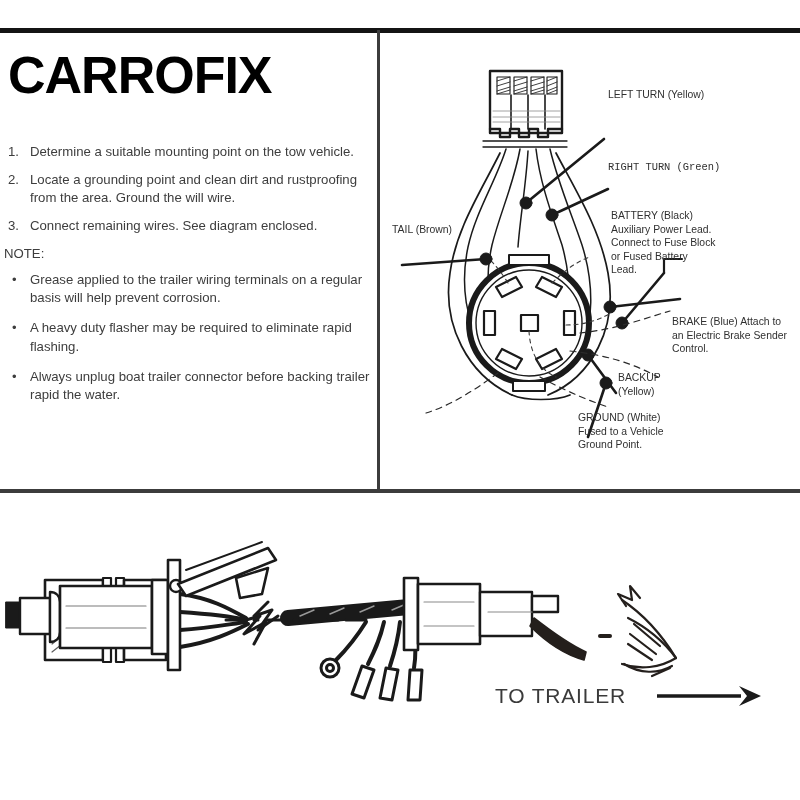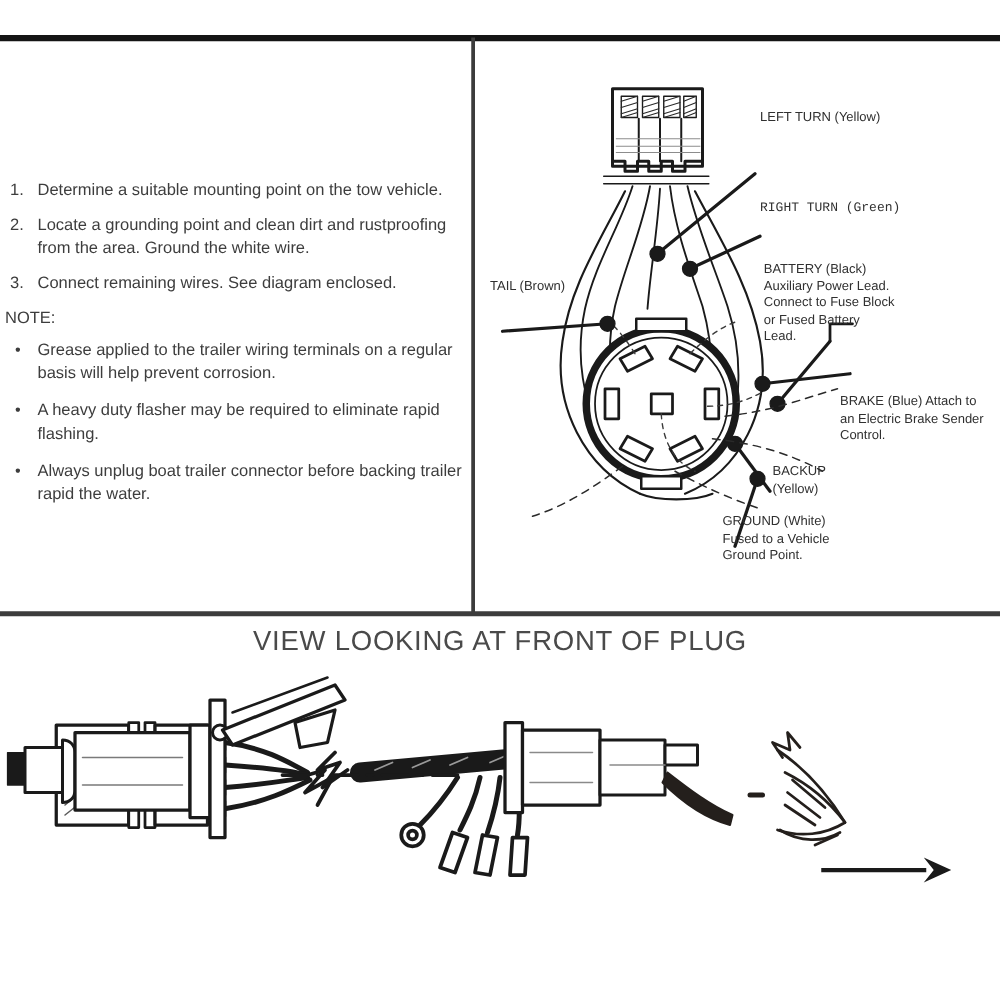--- a/index.html
+++ b/index.html
@@ -45,30 +45,31 @@
 </head>
 <body>
 
 <div id="root">
 
   <div class="rule-top"></div>
   <div class="rule-mid"></div>
   <div class="rule-vert"></div>
 
   <div class="left-panel">
+    <div class="brand">CARROFIX</div>
 
     <div class="body-text">
 
       <div class="step">
         <span class="step-num">1.</span>
         <span class="step-txt">Determine a suitable mounting point on the tow vehicle.</span>
       </div>
       <div class="step">
         <span class="step-num">2.</span>
-        <span class="step-txt">Locate a grounding point and clean dirt and rustproofing from the area. Ground the white wire.</span>
+        <span class="step-txt">Locate a grounding point and clean dirt and rustproofing from the area. Ground the will wire.</span>
       </div>
       <div class="step">
         <span class="step-num">3.</span>
         <span class="step-txt">Connect remaining wires. See diagram enclosed.</span>
       </div>
 
 
       <div class="tips-head">NOTE:</div>
 
       <div class="tip">
@@ -206,21 +207,20 @@
 Connect to Fuse Block
 or Fused Battery
 Lead.</div>
     <div class="lbl" style="left:238px; top:338px;">BACKUP
 (Yellow)</div>
     <div class="lbl" style="left:198px; top:378px;">GROUND (White)
 Fused to a Vehicle
 Ground Point.</div>
   </div>
 
-  <div class="caption">VIEW LOOKING AT FRONT OF PLUG</div>
 
   <div class="bottom-panel">
     <svg width="800" height="200" viewBox="0 0 800 200">
       <g fill="none" stroke="#1a1a1a" stroke-linecap="round" stroke-linejoin="round">
 
         <g>
           <rect x="45" y="40" width="58" height="80" fill="#fff" stroke="#1a1a1a" stroke-width="2.6"></rect>
           <g stroke="#5a5a5a" stroke-width="1.2">
             <path d="M52 78 l32 -26"></path>
               <path d="M52 90 l32 -26"></path>
@@ -326,18 +326,19 @@
             <path d="M626 66 l-8 -12 l14 6 l-2 -14 l10 12"></path>
             <path d="M634 84 l26 22 M630 94 l26 20 M628 104 l24 16"></path>
             <path d="M624 124 C640 134 658 134 672 126"></path>
             <path d="M652 136 l18 -8"></path>
           </g>
         </g>
       </g>
     </svg>
   </div>
 
+  <div class="to-trailer">TO TRAILER</div>
   <svg style="position:absolute;left:655px;top:682px;" width="110" height="28">
     <path d="M2 14 H86" stroke="#1a1a1a" stroke-width="3.4"></path>
     <path d="M84 4 L106 14 L84 24 L92 14 z" fill="#1a1a1a"></path>
   </svg>
 
 </div>
 
 </body></html>

